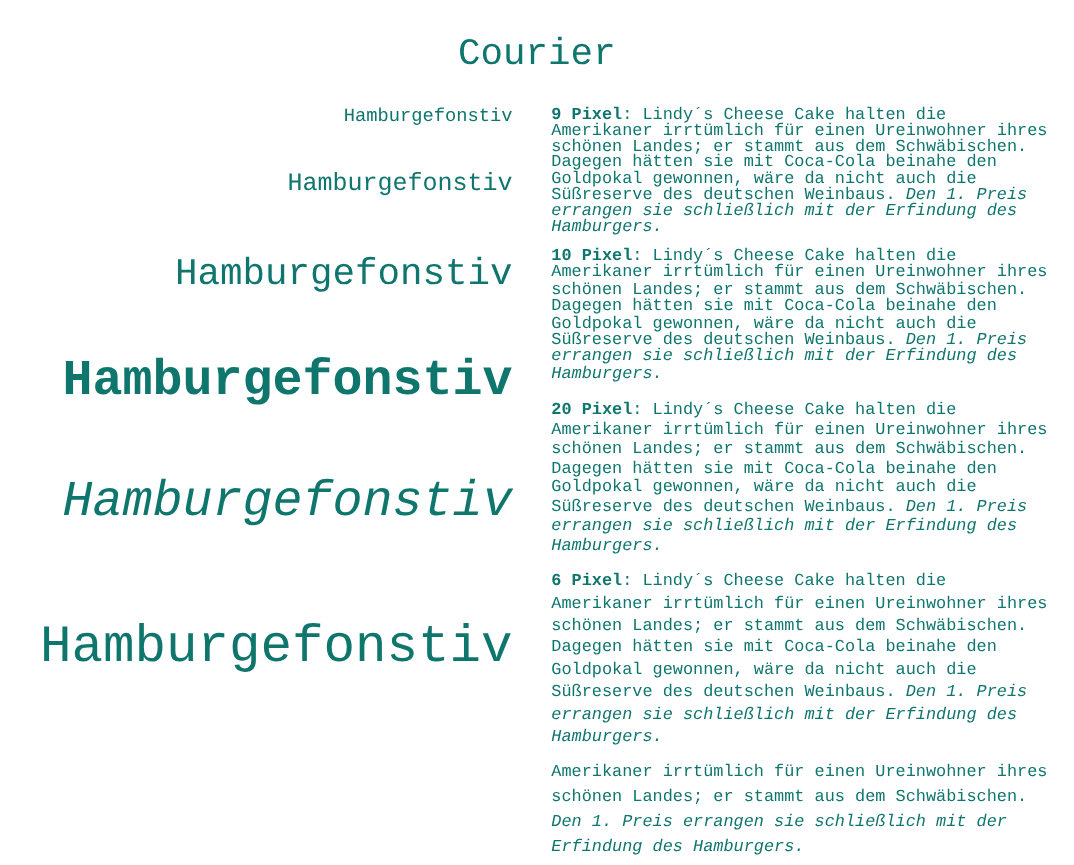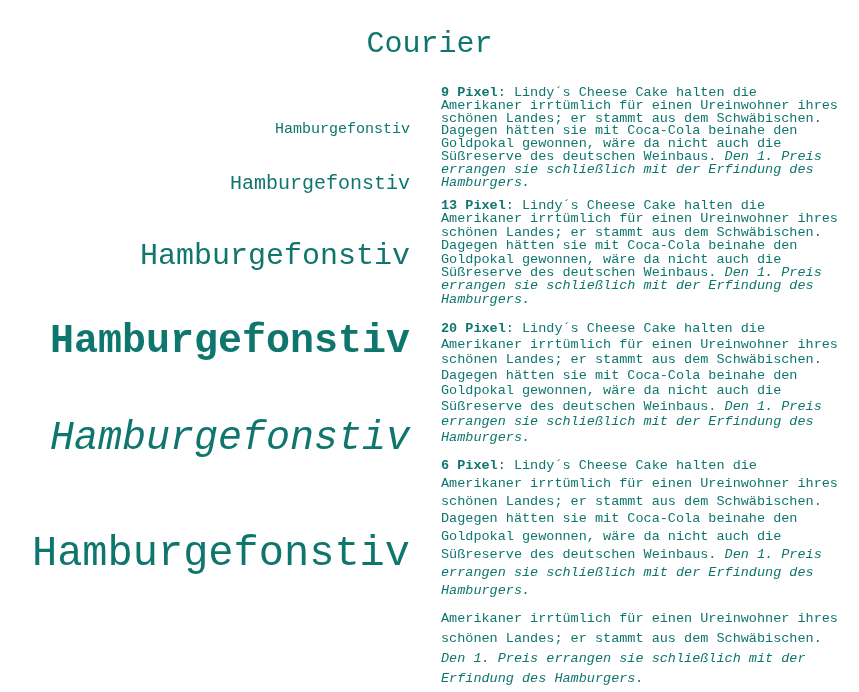--- a/index.html
+++ b/index.html
@@ -25,21 +25,20 @@
     font-size: 30px;
     line-height: 1;
     white-space: nowrap;
   }
   .specimen-column {
     position: absolute;
     top: 0;
     left: 0;
     width: 410px;
     height: 534px;
-    margin-top: 36px;
   }
   .specimen {
     position: absolute;
     right: 0;
     line-height: 1;
     white-space: nowrap;
   }
   .specimen.bold   { font-weight: bold; }
   .specimen.italic { font-style: italic; }
   .sample-column {
@@ -81,21 +80,21 @@
         <div class="sample-line" style="height: 12.8px;"><span class="seg-bold">9 Pixel</span><span class="seg-regular">: Lindy´s Cheese Cake halten die</span></div>
         <div class="sample-line" style="height: 12.8px;"><span class="seg-regular">Amerikaner irrtümlich für einen Ureinwohner ihres</span></div>
         <div class="sample-line" style="height: 12.8px;"><span class="seg-regular">schönen Landes; er stammt aus dem Schwäbischen.</span></div>
         <div class="sample-line" style="height: 12.8px;"><span class="seg-regular">Dagegen hätten sie mit Coca-Cola beinahe den</span></div>
         <div class="sample-line" style="height: 12.8px;"><span class="seg-regular">Goldpokal gewonnen, wäre da nicht auch die</span></div>
         <div class="sample-line" style="height: 12.8px;"><span class="seg-regular">Süßreserve des deutschen Weinbaus. </span><span class="seg-italic">Den 1. Preis</span></div>
         <div class="sample-line" style="height: 12.8px;"><span class="seg-italic">errangen sie schließlich mit der Erfindung des</span></div>
         <div class="sample-line" style="height: 12.8px;"><span class="seg-italic">Hamburgers.</span></div>
       </div>
       <div class="sample-block" style="top: 199px; line-height: 13.4px;">
-        <div class="sample-line" style="height: 13.4px;"><span class="seg-bold">13 Pixel</span><span class="seg-regular">: Lindy´s Cheese Cake halten die</span></div>
+        <div class="sample-line" style="height: 13.4px;"><span class="seg-bold">10 Pixel</span><span class="seg-regular">: Lindy´s Cheese Cake halten die</span></div>
         <div class="sample-line" style="height: 13.4px;"><span class="seg-regular">Amerikaner irrtümlich für einen Ureinwohner ihres</span></div>
         <div class="sample-line" style="height: 13.4px;"><span class="seg-regular">schönen Landes; er stammt aus dem Schwäbischen.</span></div>
         <div class="sample-line" style="height: 13.4px;"><span class="seg-regular">Dagegen hätten sie mit Coca-Cola beinahe den</span></div>
         <div class="sample-line" style="height: 13.4px;"><span class="seg-regular">Goldpokal gewonnen, wäre da nicht auch die</span></div>
         <div class="sample-line" style="height: 13.4px;"><span class="seg-regular">Süßreserve des deutschen Weinbaus. </span><span class="seg-italic">Den 1. Preis</span></div>
         <div class="sample-line" style="height: 13.4px;"><span class="seg-italic">errangen sie schließlich mit der Erfindung des</span></div>
         <div class="sample-line" style="height: 13.4px;"><span class="seg-italic">Hamburgers.</span></div>
       </div>
       <div class="sample-block" style="top: 321px; line-height: 15.5px;">
         <div class="sample-line" style="height: 15.5px;"><span class="seg-bold">20 Pixel</span><span class="seg-regular">: Lindy´s Cheese Cake halten die</span></div>

